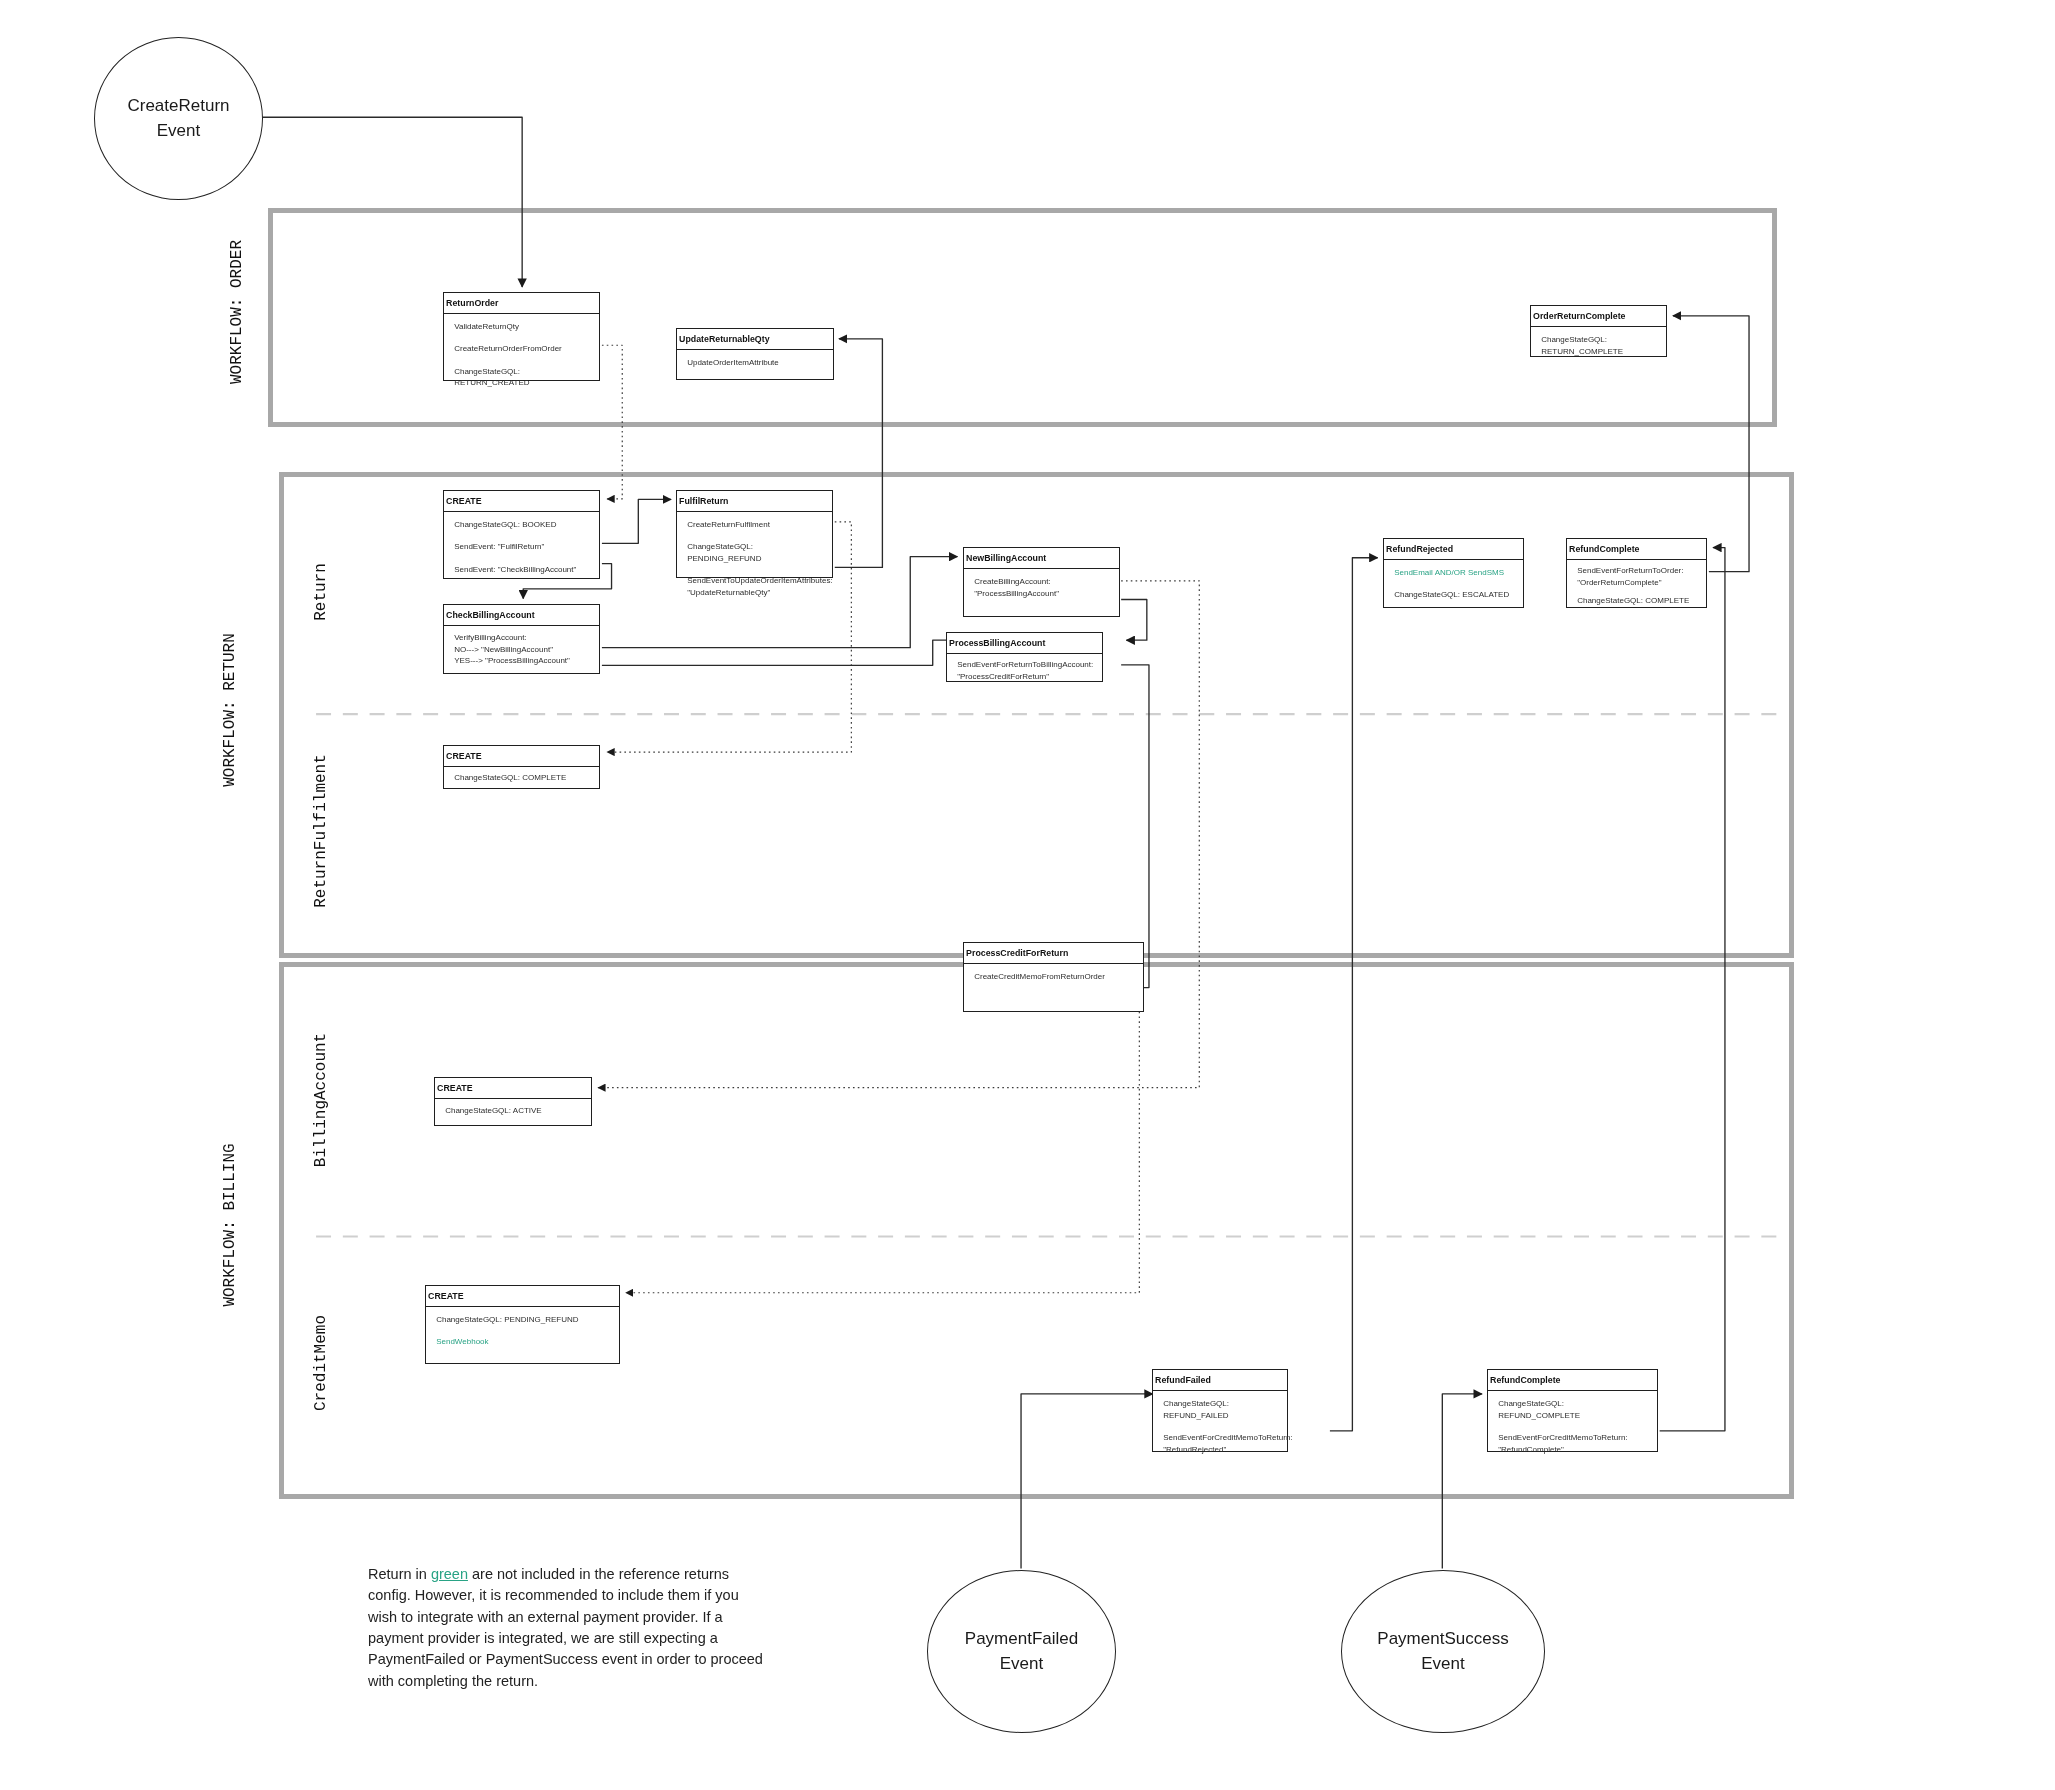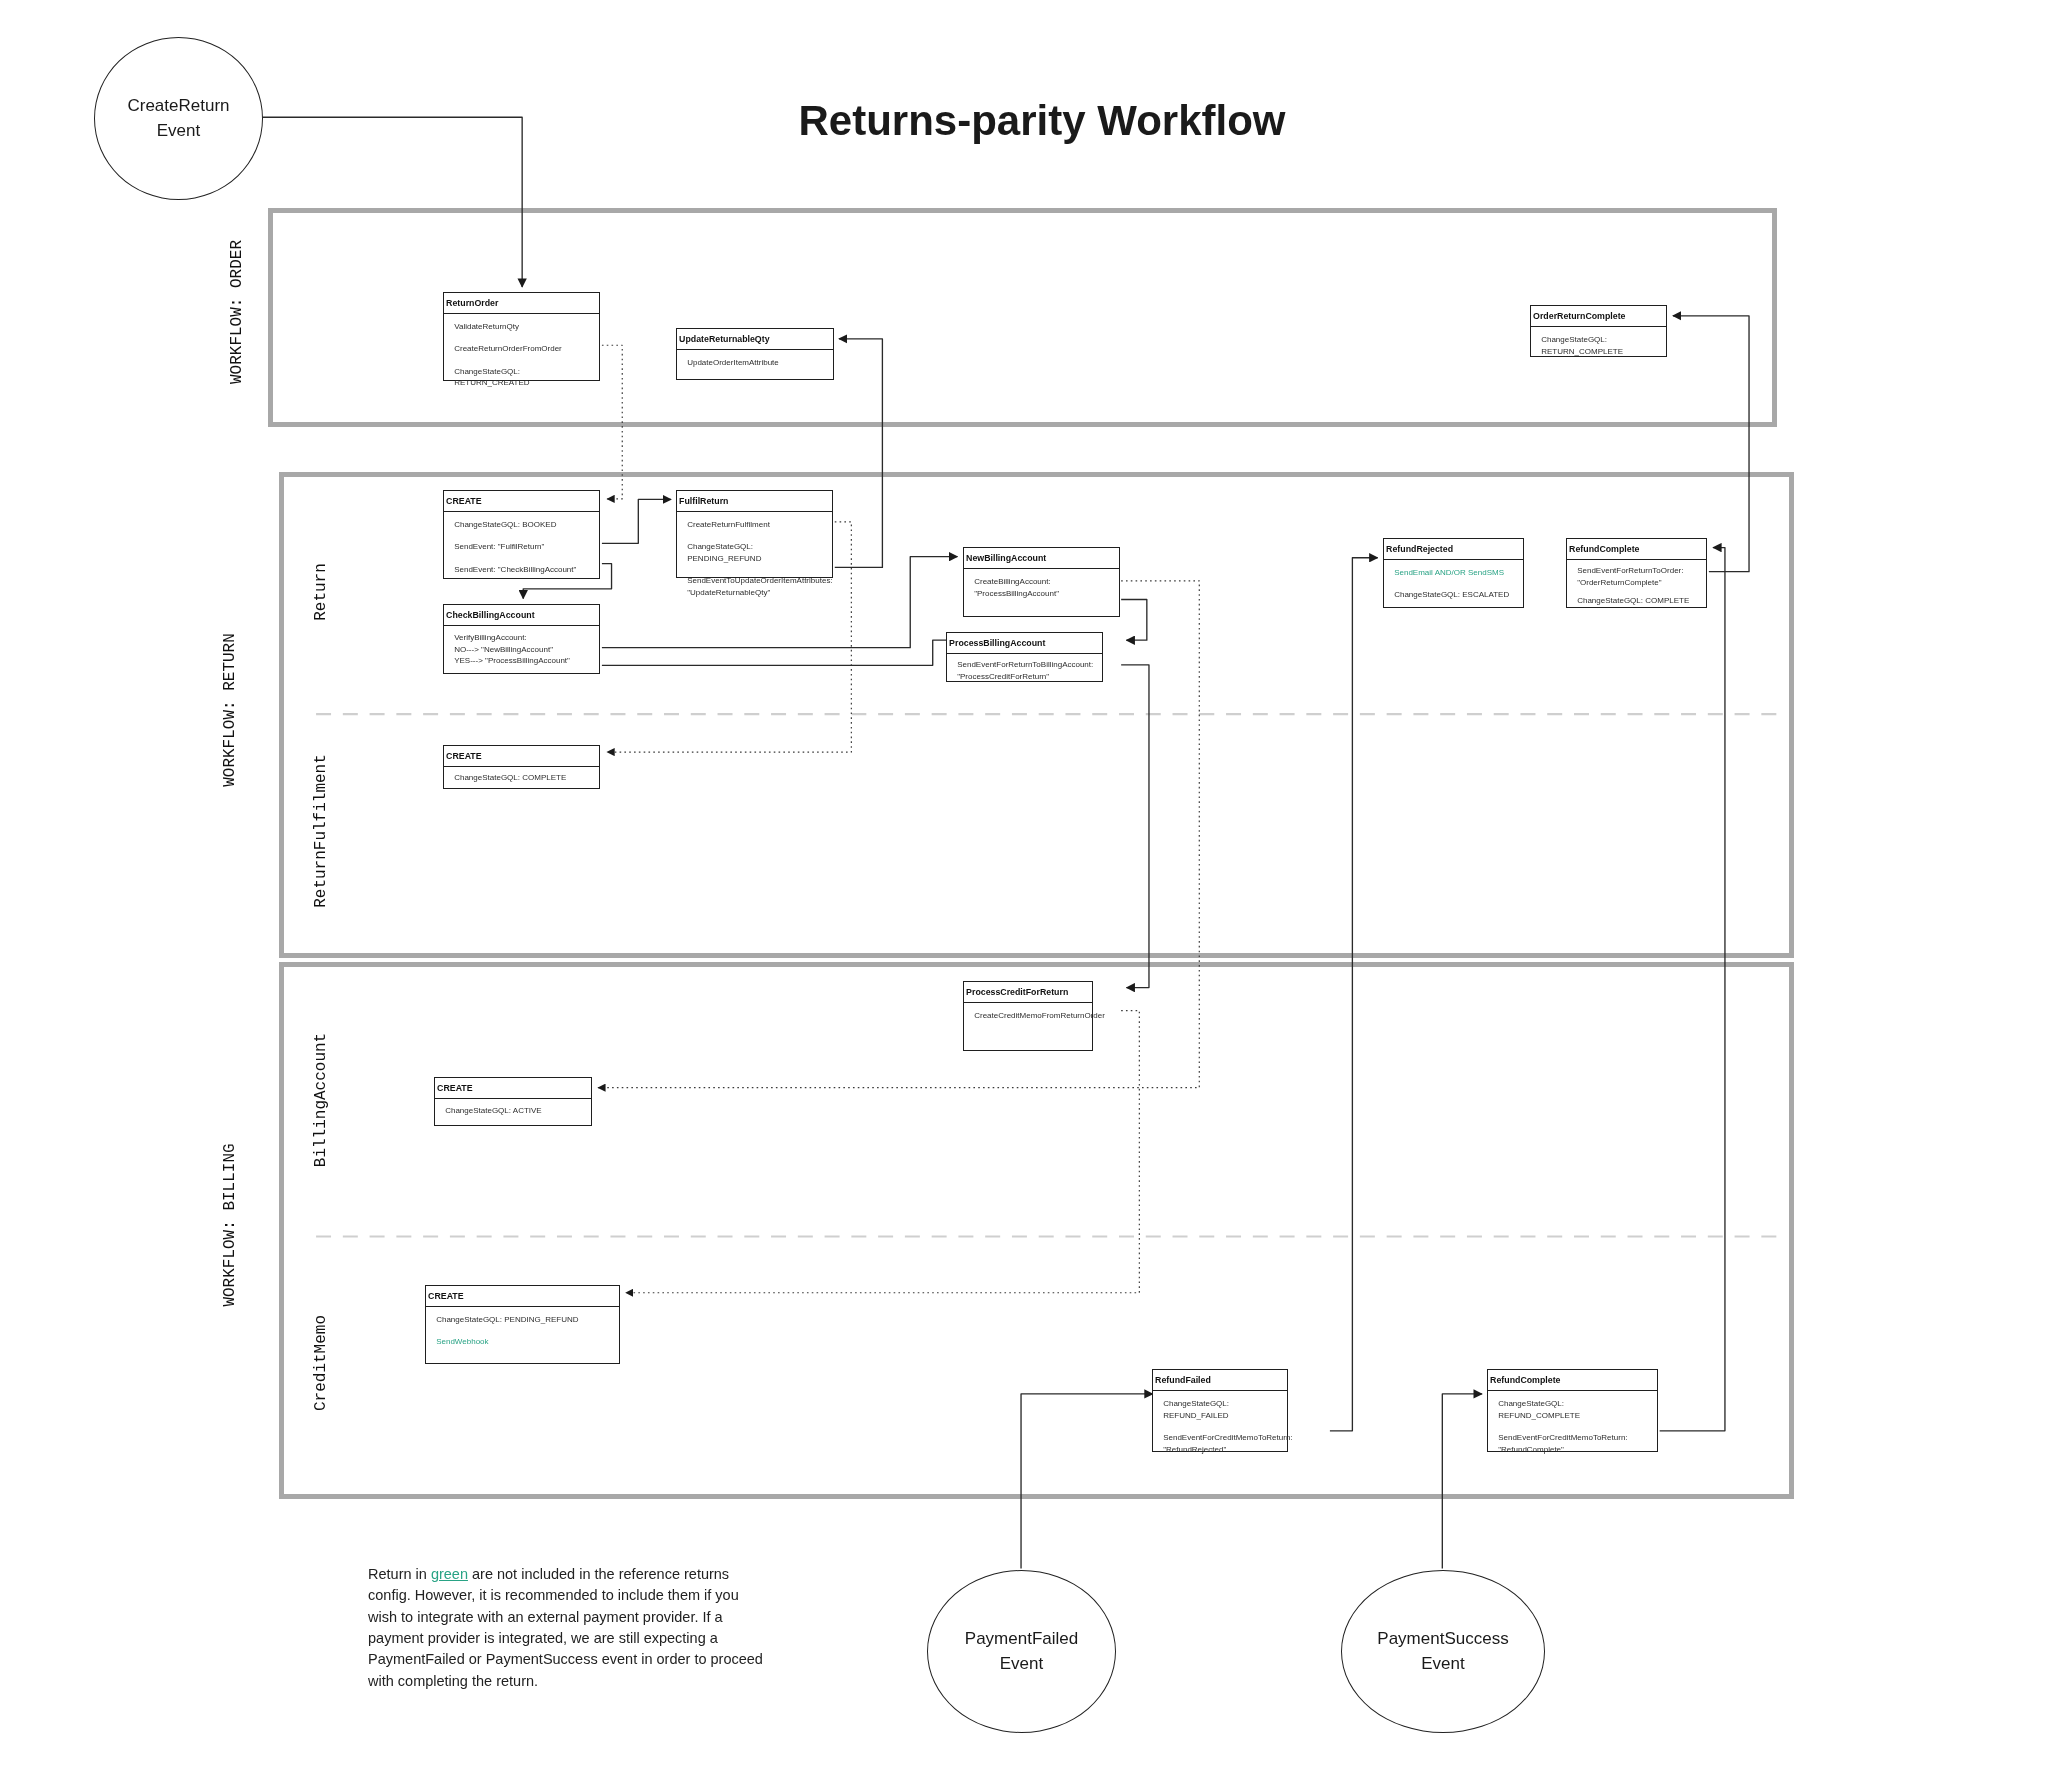--- a/index.html
+++ b/index.html
@@ -41,21 +41,20 @@
 
   
   .footnote{position:absolute;width:400px;font-size:14.5px;line-height:1.47;color:#222;z-index:3;}
   .footnote .green{color:#29A385;text-decoration:underline;}
 </style>
 </head>
 <body>
 
 <div class="canvas">
 
-  <div class="page-title" style="left:1042px;top:97px">Returns-parity Workflow</div>
 
   <div class="lane" style="left:268px;top:208px;width:1499px;height:209px"></div>
   <div class="lane" style="left:279px;top:472px;width:1505px;height:476px"></div>
   <div class="lane" style="left:279px;top:962px;width:1505px;height:527px"></div>
 
   <div class="vlabel" style="left:237px;top:312px">WORKFLOW: ORDER</div>
   <div class="vlabel" style="left:230px;top:710px">WORKFLOW: RETURN</div>
   <div class="vlabel" style="left:321px;top:592px">Return</div>
   <div class="vlabel" style="left:321px;top:831px">ReturnFulfilment</div>
   <div class="vlabel" style="left:230px;top:1225px">WORKFLOW: BILLING</div>
@@ -188,21 +187,21 @@
     </div>
   </div>
 
   <div class="node" style="left:443px;top:745px;width:157px;height:44px">
     <div class="node-title">CREATE</div>
     <div class="node-body" style="padding-top:5.4px">
       <div class="rule">ChangeStateGQL: COMPLETE</div>
     </div>
   </div>
 
-  <div class="node" style="left:963px;top:981px;width:130px;height:70px">
+  <div class="node" style="left:963px;top:942px;width:181px;height:70px">
     <div class="node-title">ProcessCreditForReturn</div>
     <div class="node-body">
       <div class="rule">CreateCreditMemoFromReturnOrder</div>
     </div>
   </div>
 
   <div class="node" style="left:434px;top:1077px;width:158px;height:49px">
     <div class="node-title">CREATE</div>
     <div class="node-body" style="padding-top:6.4px">
       <div class="rule">ChangeStateGQL: ACTIVE</div>

